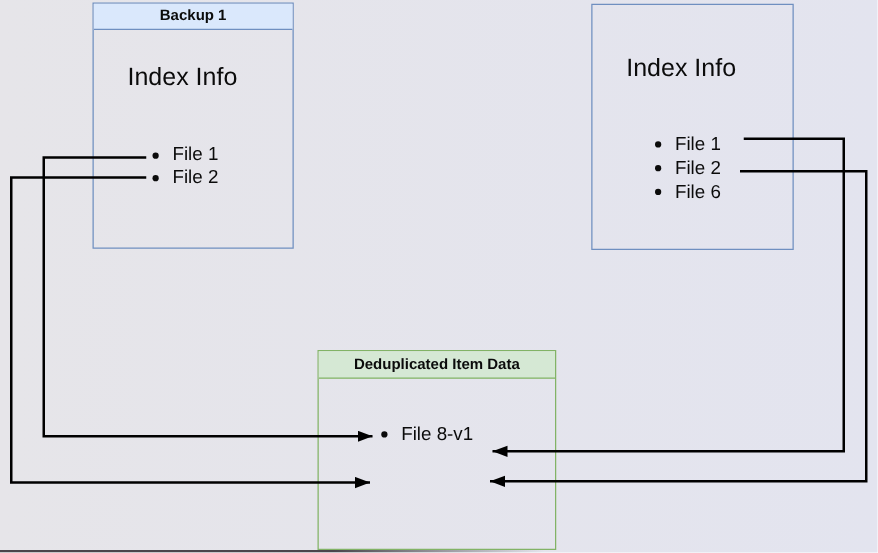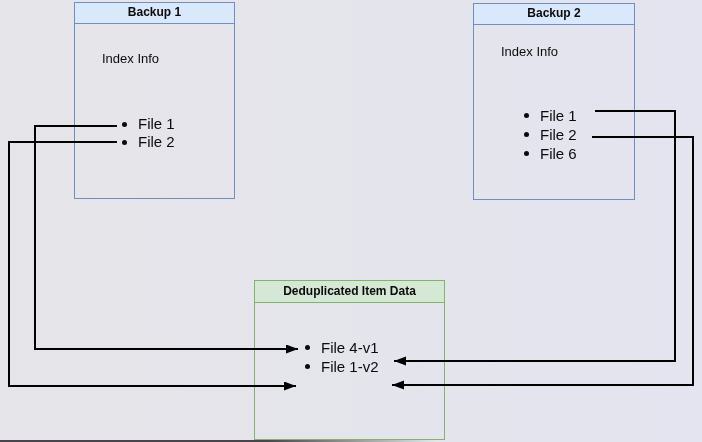--- a/index.html
+++ b/index.html
@@ -31,21 +31,21 @@
     background: #dae8fc;
     border-bottom: 1.5px solid #6f8fc0;
   }
   .green .box-title {
     height: 21.5px; line-height: 20px;
     background: #d5e8d4;
     border-bottom: 1.5px solid #82b366;
   }
   .heading {
     position: absolute;
-    font-size: 13px;
+    font-size: 20px;
     color: #0b0b0b;
     white-space: nowrap;
   }
   ul.filelist {
     list-style: none;
     margin: 0; padding: 0;
     position: absolute;
     font-size: 15px;
     color: #0b0b0b;
     white-space: nowrap;
@@ -91,40 +91,36 @@
     </div>
     <div class="heading" style="left:27px; top:48px;">Index Info</div>
     <ul class="filelist lh18" style="left:47px; top:112px;">
 
     <li>File 1</li>
         <li>File 2</li>
       </ul>
   </div>
 
   <div class="box blue" style="left:473px; top:3px; width:162px; height:197px;">
-    <div class="box-title">
-      <span>Backup 2</span>
-    </div>
     <div class="heading" style="left:27px; top:40px;">Index Info</div>
     <ul class="filelist lh19" style="left:50px; top:102px;">
 
     <li>File 1</li>
         <li>File 2</li>
         <li>File 6</li>
       </ul>
   </div>
 
   <div class="box green" style="left:254px; top:280px; width:191px; height:160px;">
     <div class="box-title">
       <span>Deduplicated Item Data</span>
     </div>
     <ul class="filelist lh19" style="left:50px; top:57px;">
 
-    <li>File 4-v1</li>
-        <li>File 1-v2</li>
+    <li>File 8-v1</li>
       </ul>
   </div>
 
   <svg class="connectors" width="702" height="442">
     <defs>
       <marker id="arrowhead" markerUnits="userSpaceOnUse" markerWidth="13" markerHeight="10" refX="12" refY="4.5" orient="auto">
         <path d="M0,0 L12,4.5 L0,9 Z" fill="#000000"></path>
       </marker>
     </defs>
   <polyline points="117,126 35,126 35,349 298,349" marker-end="url(#arrowhead)" stroke="#000000"></polyline>

